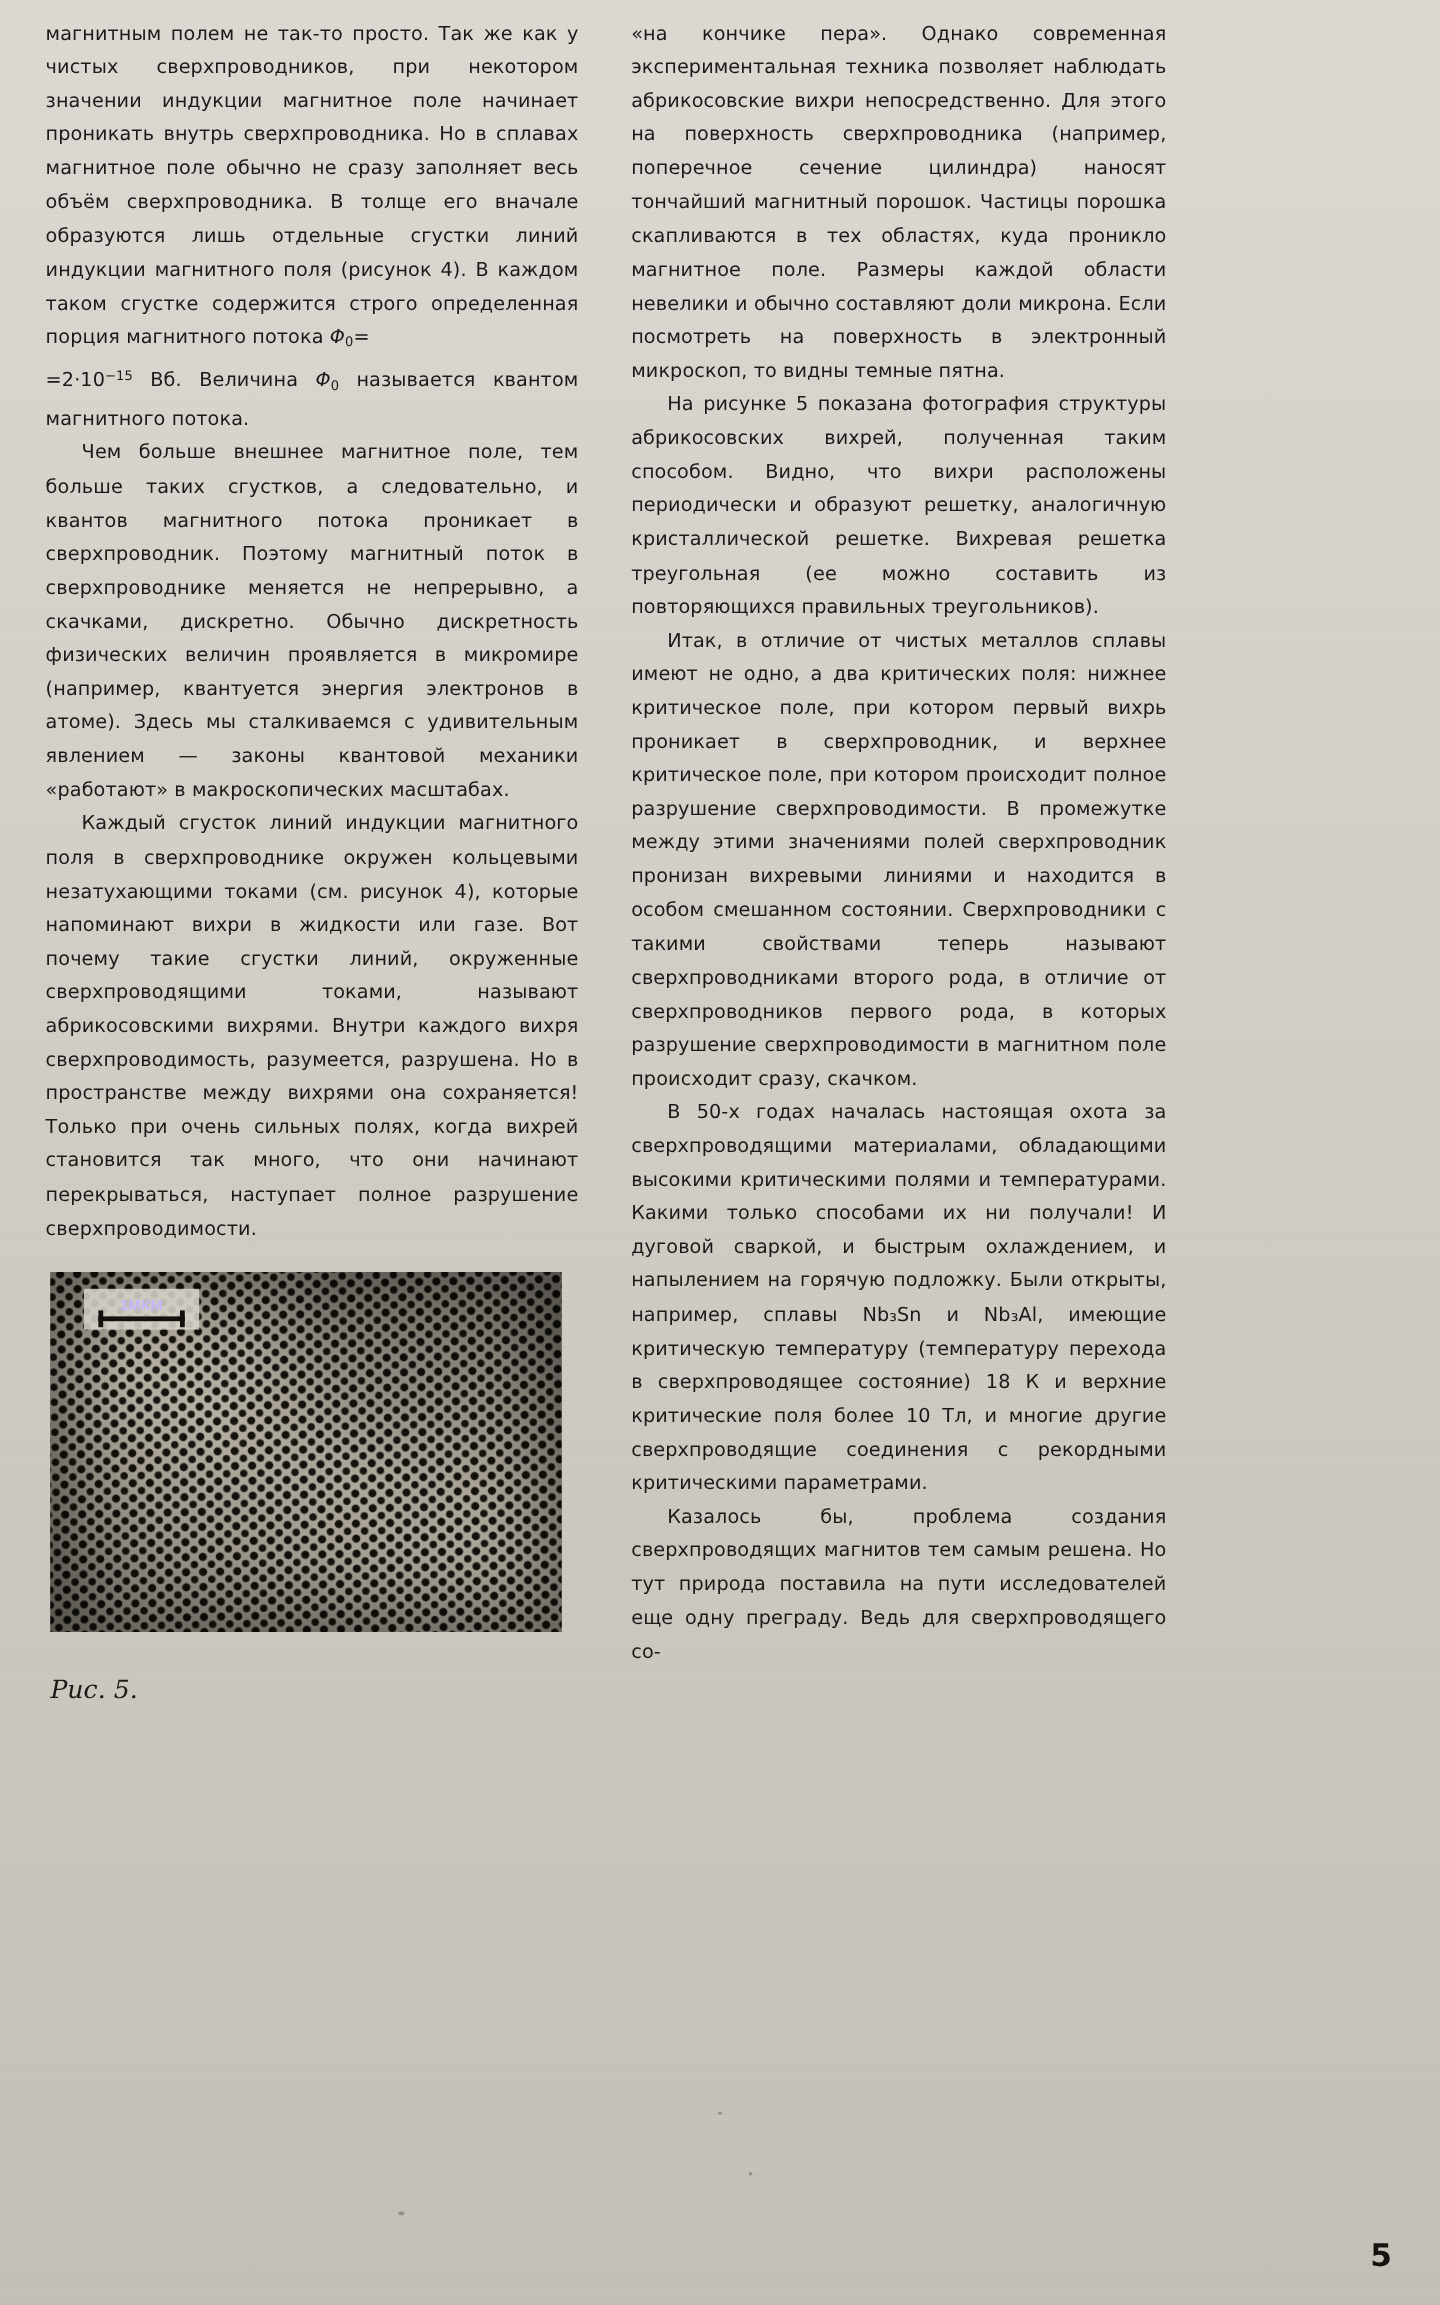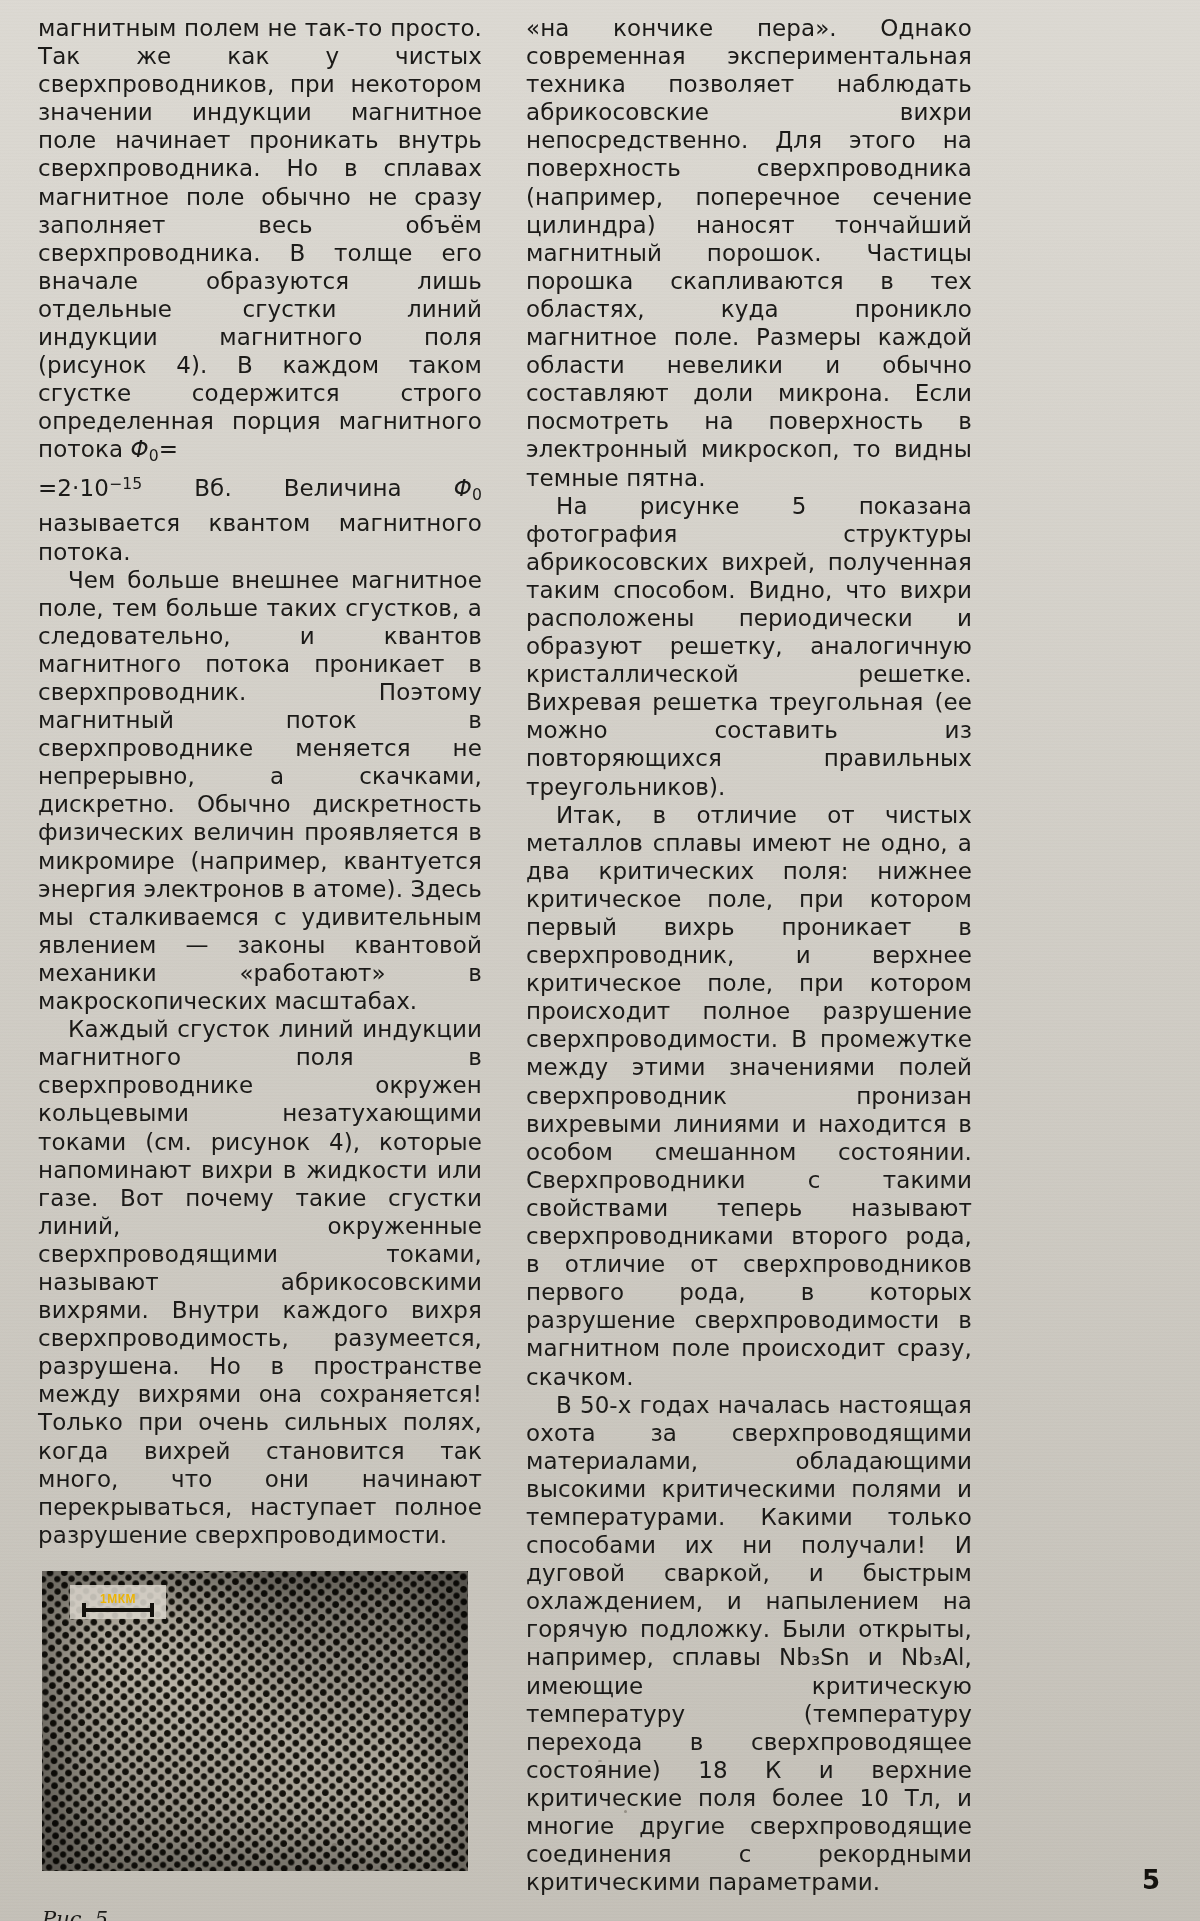--- a/index.html
+++ b/index.html
@@ -36,21 +36,21 @@
   .col {
     width: 442px;
   }
   .col.left { width: 444px; }
   .col.right { width: 446px; }
 
   p {
     margin: 0;
     text-align: justify;
     text-justify: inter-word;
-    font-size: 23px;
+    font-size: 16px;
     line-height: 28.1px;
     letter-spacing: 0.1px;
     hyphens: manual;
   }
   p.ind { text-indent: 30px; }
   p + p { margin-top: 0; }
 
   sub { font-size: 0.68em; vertical-align: -0.25em; }
   sup { font-size: 0.68em; vertical-align: 0.45em; }
   i { font-style: italic; }
@@ -125,21 +125,21 @@
     width: 4px;
     height: 14px;
     background: #15130f;
   }
   .scalebar .bar:before { left: 0; }
   .scalebar .bar:after { right: 0; }
   .scalebar .lbl {
     font-size: 12px;
     font-weight: bold;
     letter-spacing: 0.5px;
-    color: #eab308;
+    color: #c4b5fd;
     font-family: "Liberation Sans", sans-serif;
   }
   .figcap {
     margin-top: 36px;
     margin-left: 4px;
     font-size: 21px;
     font-style: italic;
     font-family: "DejaVu Serif", serif;
     color: #1b1a18;
   }
@@ -189,20 +189,21 @@
       </div>
 
     </div>
 
     <div class="col right">
 
       <p>«на кончике пера». Однако современная экспериментальная техника позволяет наблюдать абрикосовские вихри непосредственно. Для этого на поверхность сверхпроводника (например, поперечное сечение цилиндра) наносят тончайший магнитный порошок. Частицы порошка скапливаются в тех областях, куда проникло магнитное поле. Размеры каждой области невелики и обычно составляют доли микрона. Если посмотреть на поверхность в электронный микроскоп, то видны темные пятна.</p>
       <p class="ind">На рисунке 5 показана фотография структуры абрикосовских вихрей, полученная таким способом. Видно, что вихри расположены периодически и образуют решетку, аналогичную кристаллической решетке. Вихревая решетка треугольная (ее можно составить из повторяющихся правильных треугольников).</p>
       <p class="ind">Итак, в отличие от чистых металлов сплавы имеют не одно, а два критических поля: нижнее критическое поле, при котором первый вихрь проникает в сверхпроводник, и верхнее критическое поле, при котором происходит полное разрушение сверхпроводимости. В промежутке между этими значениями полей сверхпроводник пронизан вихревыми линиями и находится в особом смешанном состоянии. Сверхпроводники с такими свойствами теперь называют сверхпроводниками второго рода, в отличие от сверхпроводников первого рода, в которых разрушение сверхпроводимости в магнитном поле происходит сразу, скачком.</p>
       <p class="ind">В 50-х годах началась настоящая охота за сверхпроводящими материалами, обладающими высокими критическими полями и температурами. Какими только способами их ни получали! И дуговой сваркой, и быстрым охлаждением, и напылением на горячую подложку. Были открыты, например, сплавы Nb₃Sn и Nb₃Al, имеющие критическую температуру (температуру перехода в сверхпроводящее состояние) 18 К и верхние критические поля более 10 Тл, и многие другие сверхпроводящие соединения с рекордными критическими параметрами.</p>
+      <p class="ind">Казалось бы, проблема создания сверхпроводящих магнитов тем самым решена. Но тут природа поставила на пути исследователей еще одну преграду. Ведь для сверхпроводящего со-</p>
 
     </div>
 
   </div>
 
   <div class="folio">5</div>
 
   <div class="speck" style="left:332px; top:1843px; width:5px; height:3px;"></div>
   <div class="speck" style="left:624px; top:1810px; width:3px; height:3px;"></div>
   <div class="speck" style="left:598px; top:1760px; width:4px; height:2px;"></div>

